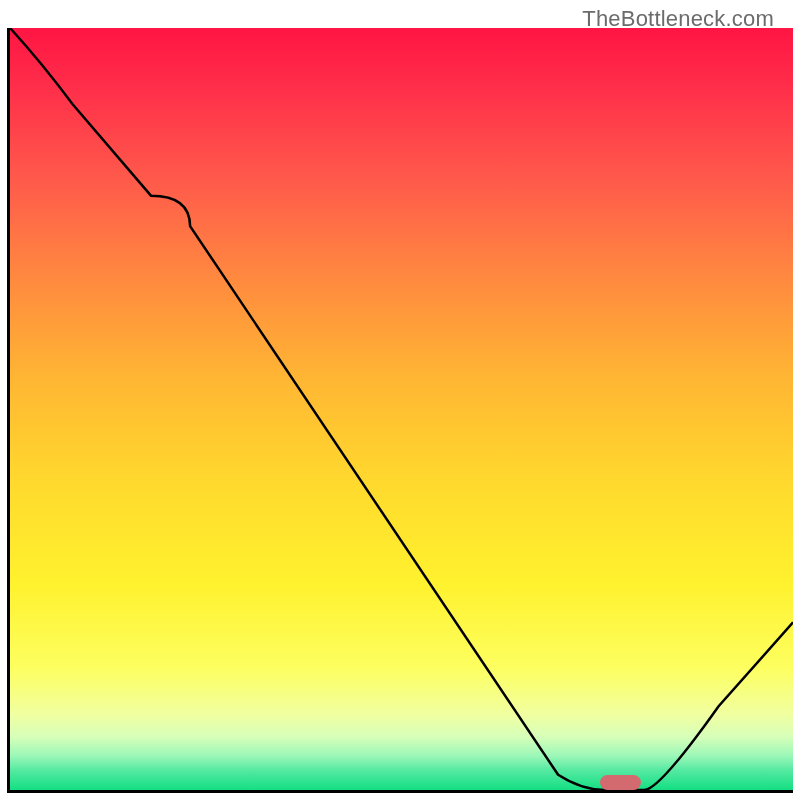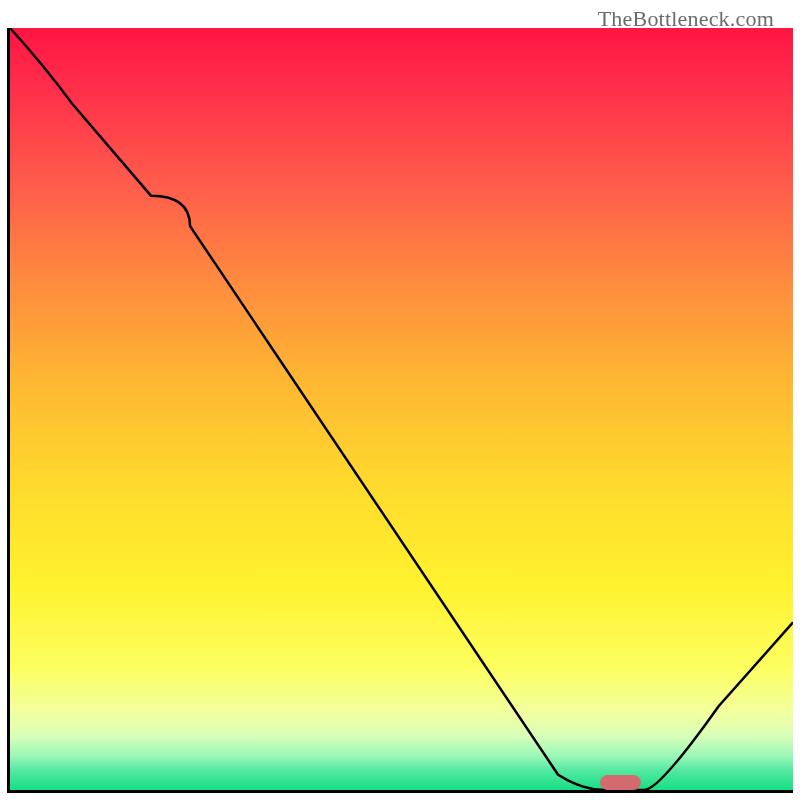--- a/index.html
+++ b/index.html
@@ -7,21 +7,20 @@
     padding: 0;
     width: 800px;
     height: 800px;
     background: #ffffff;
     font-family: Arial, Helvetica, sans-serif;
   }
   .container {
     position: relative;
     width: 784px;
     height: 800px;
-    font-family: Liberation Serif, serif;
   }
   .watermark {
     position: absolute;
     top: 6px;
     right: 10px;
     color: #6b6b6b;
     font-size: 22px;
     font-weight: 400;
     letter-spacing: 0.2px;
     z-index: 5;

